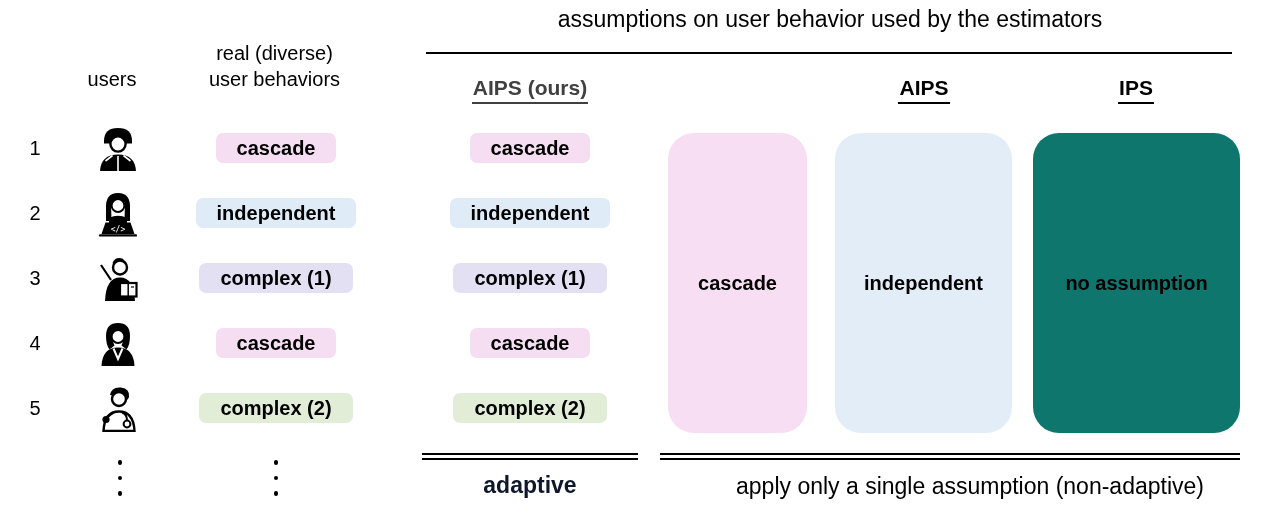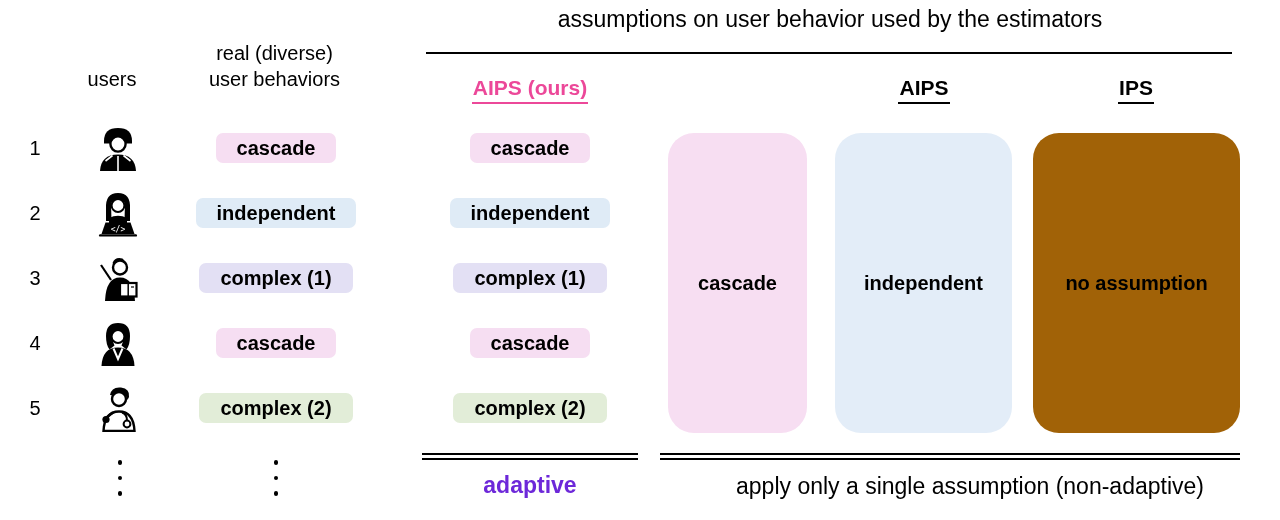--- a/index.html
+++ b/index.html
@@ -59,21 +59,21 @@
 <div id="figure">
 
   <div class="abs center fig-title">assumptions on user behavior used by the estimators</div>
   <div class="abs title-rule"></div>
 
   <div class="abs center users-label">users</div>
   <div class="abs center behaviors-label">
     <span>real (diverse)</span>
     <span>user behaviors</span>
   </div>
-  <div class="abs center est-header aips-header" style="color: #ec4899;">
+  <div class="abs center est-header aips-header" style="color: #404040;">
     <span class="ul">AIPS (ours)</span>
   </div>
   <div class="abs center est-header iips-header">
     <span class="ul">AIPS</span>
   </div>
   <div class="abs center est-header ips-header">
     <span class="ul">IPS</span>
   </div>
 
   <div class="abs row" style="top:122px">
@@ -150,31 +150,31 @@
         <path d="M10.5 33.5 L17 28.5" stroke="#000" stroke-width="2.6"></path>
         <circle cx="10" cy="35.5" r="3.6" fill="#000"></circle>
       </svg>
     </span>
     <span class="badge-slot behavior-slot"><span class="badge" style="background-color: rgb(226, 237, 216);">complex (2)</span></span>
     <span class="badge-slot aips-slot"><span class="badge" style="background-color: rgb(226, 237, 216);">complex (2)</span></span>
   </div>
 
   <div class="abs big-box rips-box" style="background-color: rgb(247, 222, 242);">cascade</div>
   <div class="abs big-box iips-box" style="background-color: rgb(227, 237, 248);">independent</div>
-  <div class="abs big-box ips-box" style="background-color: #a16207;">no assumption</div>
+  <div class="abs big-box ips-box" style="background-color: #0f766e;">no assumption</div>
 
   <div class="abs vdots vdots-users">
     <div class="dot"></div>
       <div class="dot"></div>
       <div class="dot"></div>
   </div>
   <div class="abs vdots vdots-behaviors">
     <div class="dot"></div>
       <div class="dot"></div>
       <div class="dot"></div>
   </div>
 
   <div class="abs dbl-rule adaptive-rule"></div>
   <div class="abs dbl-rule nonadaptive-rule"></div>
-  <div class="abs center adaptive-label" style="color: #6d28d9;">adaptive</div>
+  <div class="abs center adaptive-label" style="color: #0f172a;">adaptive</div>
   <div class="abs center nonadaptive-label">apply only a single assumption (non-adaptive)</div>
 
 </div>
 
 </body></html>

